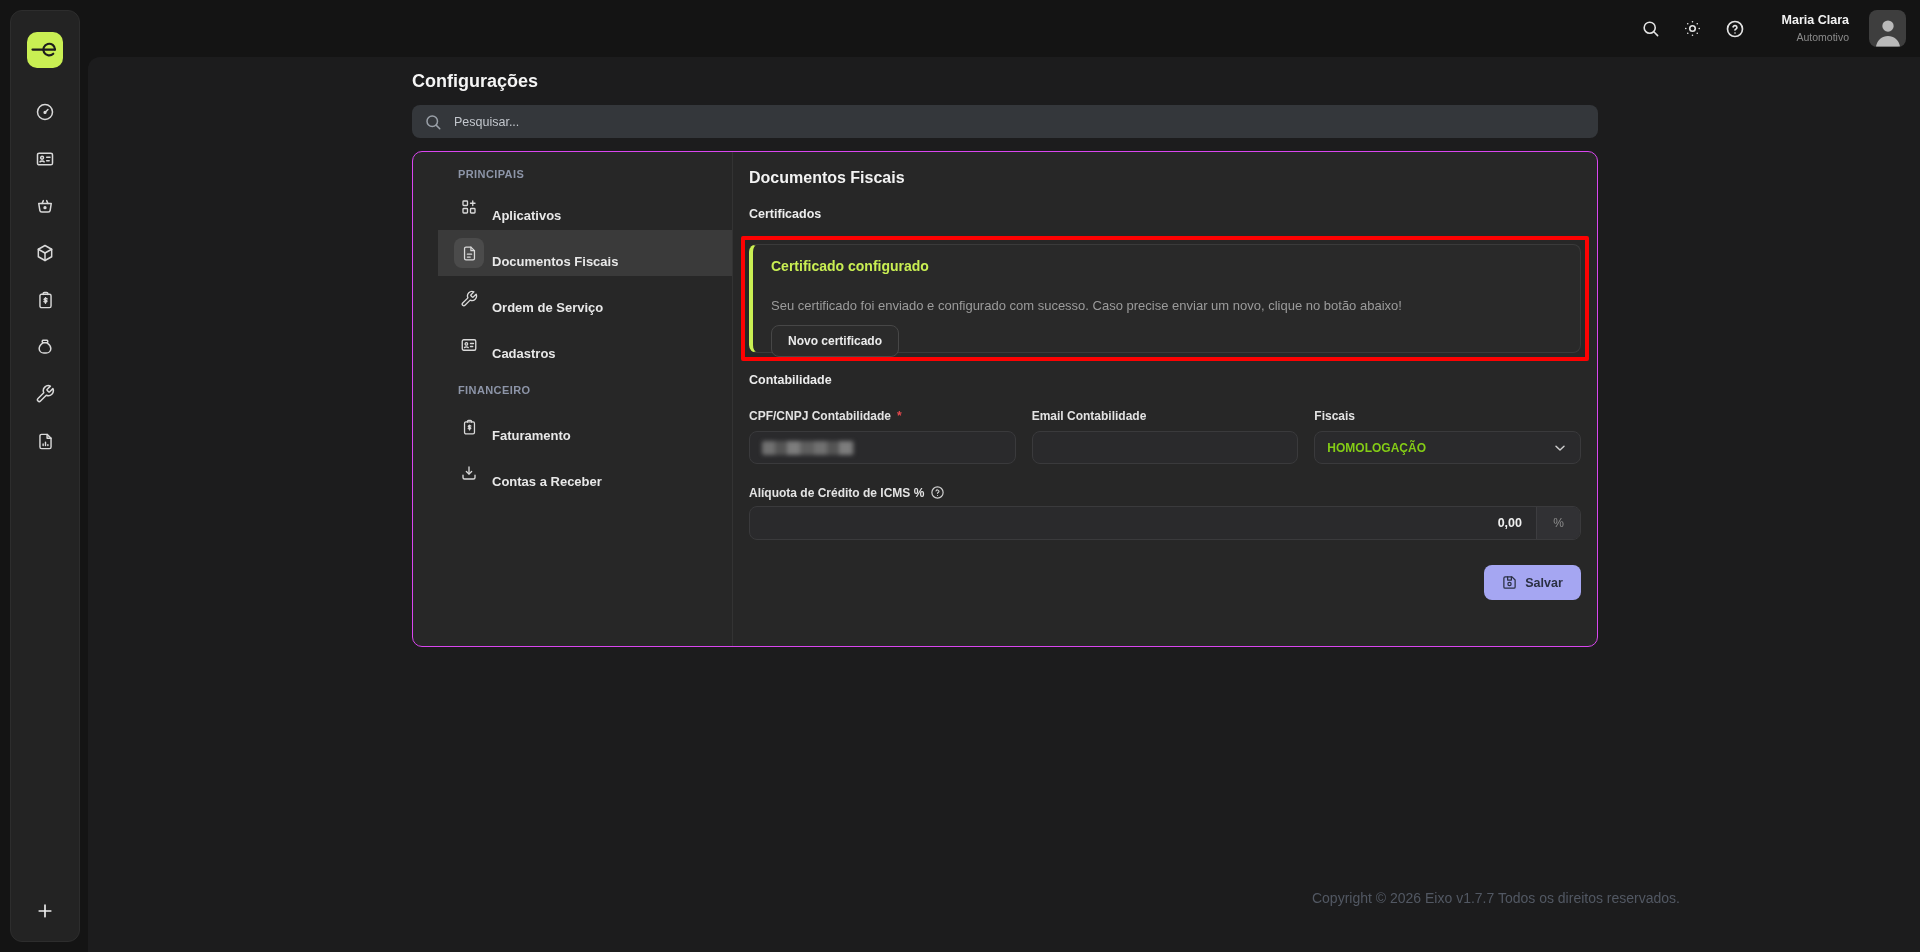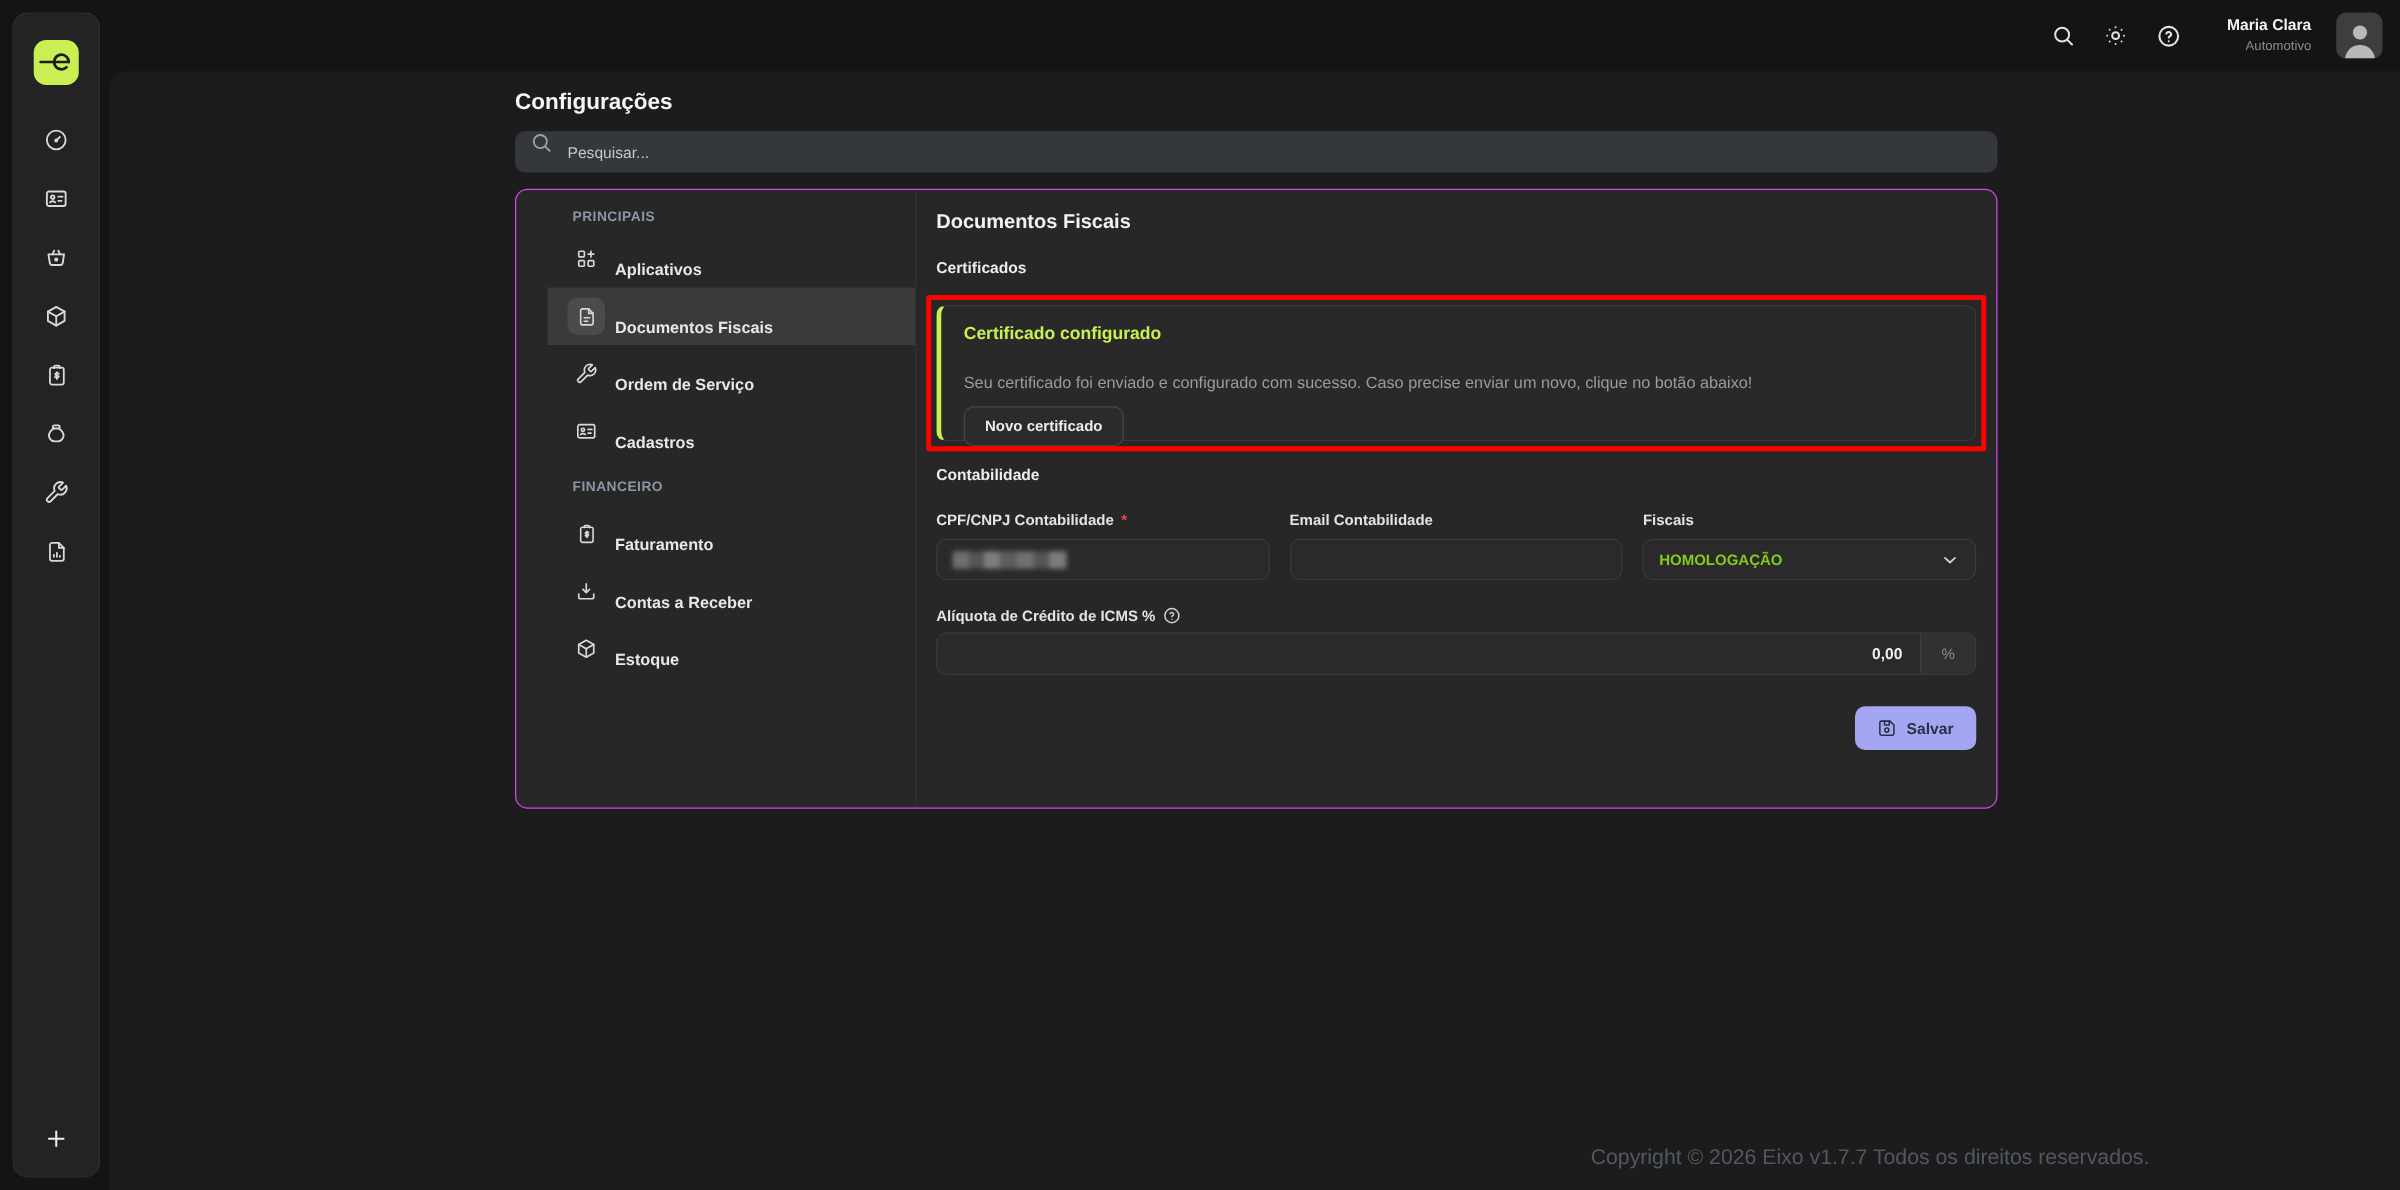--- a/index.html
+++ b/index.html
@@ -44,21 +44,21 @@
   }
   .side-nav { margin-top:34px; display:flex; flex-direction:column; gap:27px; align-items:center; }
   .side-icon { width:20px; height:20px; color:#d9d9d9; cursor:pointer; background:none; border:none; display:flex; align-items:center; justify-content:center; }
   .side-plus { margin-top:auto; margin-bottom:20px; }
 
   
   .page-col { position:absolute; left:324px; top:0; width:1186px; }
   .page-title { margin-top:14px; font-size:18px; font-weight:700; color:#f5f5f5; }
   .searchbar {
     margin-top:13px; height:33px; background:#34373b; border-radius:8px;
-    display:flex; padding:0 12px; gap:12px;
+    display:flex; align-items:center; padding:0 12px; gap:12px;
   }
   .searchbar svg { color:#9aa0a8; flex:none; }
   .searchbar input {
     flex:1; background:transparent; border:none; outline:none;
     font-size:12.5px; color:#e6e8eb; font-family:inherit;
   }
   .searchbar input::placeholder { color:#c3c7cd; opacity:1; }
 
   
   .card {
@@ -142,22 +142,22 @@
   .hint-icon { color:#cfcfcf; cursor:pointer; display:inline-flex; }
 
   .save-row { display:flex; justify-content:flex-end; margin-top:25px; }
   .btn-save {
     min-width:97px; height:35px; background:#a5a6f2; border:none; border-radius:8px;
     color:#2b3044; font-size:12.5px; font-weight:700; font-family:inherit; cursor:pointer;
     display:flex; align-items:center; justify-content:center; gap:8px; padding:0 16px;
   }
 
   .footer-note {
-    position:absolute; left:1100px; top:859px; width:616px; text-align:center;
-    font-size:17px; color:#525863;
+    position:absolute; left:1100px; top:833px; width:616px; text-align:center;
+    font-size:14px; color:#525863;
   }
 </style>
 </head>
 <body>
 
 <div class="content">
 
   <div class="page-col">
     <h1 class="page-title">Configurações</h1>
 
@@ -238,30 +238,20 @@
           <span class="ico-box">
             <svg width="18" height="18" viewBox="0 0 24 24" fill="none" stroke="currentColor" stroke-width="1.8" stroke-linecap="round" stroke-linejoin="round">
                 <path d="M12 4v9"></path>
                 <path d="M8.5 10 12 13.5 15.5 10"></path>
                 <path d="M4 15v3a2 2 0 0 0 2 2h12a2 2 0 0 0 2-2v-3"></path>
               </svg>
           </span>
           <span class="lbl">Contas a Receber</span>
         </div>
 
-        <div class="nav-item">
-          <span class="ico-box">
-            <svg width="18" height="18" viewBox="0 0 24 24" fill="none" stroke="currentColor" stroke-width="1.8" stroke-linecap="round" stroke-linejoin="round">
-                <path d="M12 3l8 4.5v9L12 21l-8-4.5v-9z"></path>
-                <path d="M4 7.5 12 12l8-4.5"></path>
-                <path d="M12 12v9"></path>
-              </svg>
-          </span>
-          <span class="lbl">Estoque</span>
-        </div>
       </div>
 
       <div class="main-col">
         <h2 class="panel-title">Documentos Fiscais</h2>
         <div class="sub-heading">Certificados</div>
 
         <div class="alert-wrap">
           <div class="annotation"></div>
           <div class="cert-alert">
             <div class="cert-alert-title">Certificado configurado</div>

